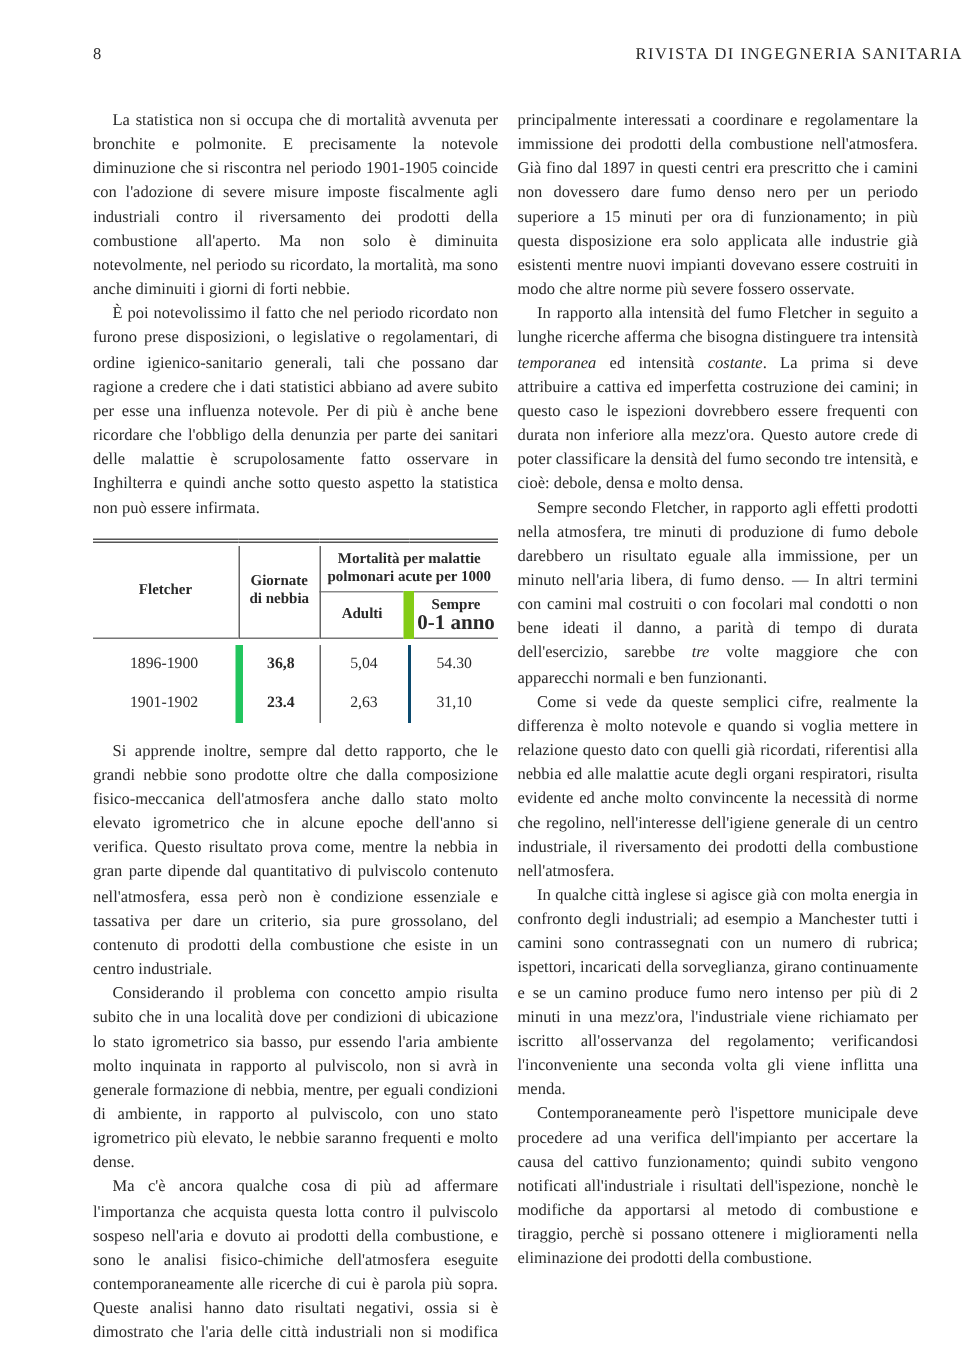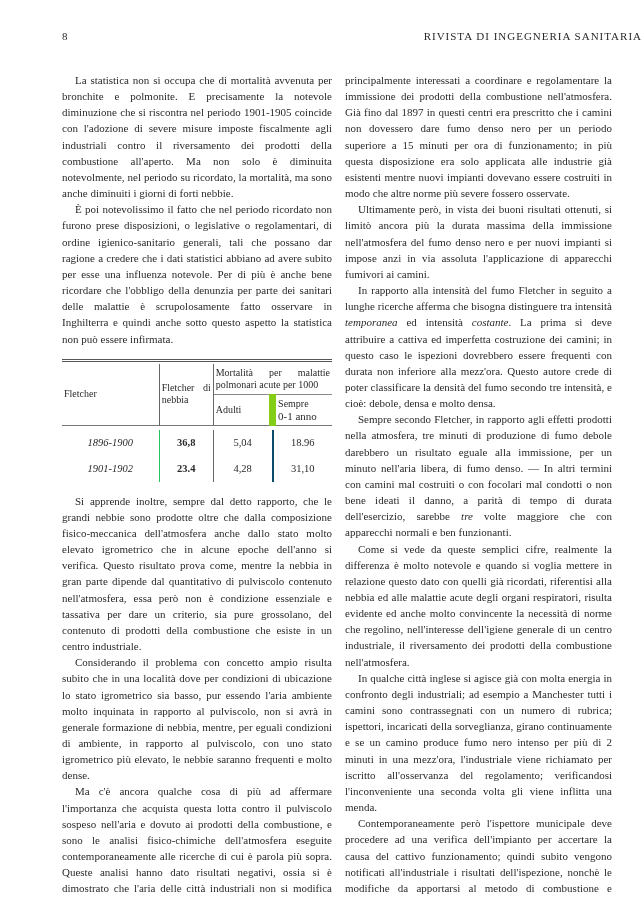--- a/index.html
+++ b/index.html
@@ -11,29 +11,29 @@
   .running-head { position:absolute; left:0; width:642px; top:30px; text-align:right; font-size:11px; letter-spacing:1px; }
   .col { position:absolute; top:72px; font-size:11px; line-height:16.15px; text-align:justify; hyphens:manual; }
   .col-left { left:62px; width:270px; }
   .col-right { left:345px; width:267px; }
   .col p { margin:0; text-indent:13px; }
   .col p.cont { text-indent:0; }
   .col i { font-style:italic; }
   .table-wrap { margin:12px 0 11px 0; }
   table.data { width:100%; border-collapse:collapse; font-size:10px; line-height:12px; }
   table.data thead tr.rule td { border-top:3px double #555; height:2px; padding:0; }
-  table.data th { font-weight:normal; padding:3px 2px; vertical-align:middle; }
+  table.data th { font-weight:bold; padding:3px 2px; vertical-align:middle; text-align:center; }
   table.data th.periodo { width:36%; border-right:1px solid #666; }
   table.data th.giornate { width:20%; border-right:1px solid #666; }
   table.data th.mort-head { border-bottom:1px solid #888; }
   table.data th.adulti { border-right:7px solid #84cc16; width:22%; }
-  table.data th.bambini small { font-size:11px; display:block; }
+  table.data th.bambini small { font-size:14px; display:block; }
   table.data tr.head-bottom td { border-top:1px solid #777; height:4px; padding:0; }
   table.data td { text-align:center; padding:7px 2px 7px 2px; font-size:10.5px; }
-  table.data td.periodo-cell { border-right:1px solid #22c55e;font-style:italic; }
+  table.data td.periodo-cell { border-right:5px solid #22c55e; }
   table.data td.giornate-cell { border-right:1px solid #666;font-weight:bold; }
   table.data td.adulti-cell { border-right:2px solid #0c4a6e; }
 </style>
 </head>
 <body>
 
 <div class="page-number">8</div>
 <div class="running-head">RIVISTA DI INGEGNERIA SANITARIA</div>
 
 <div class="col col-left">
@@ -41,60 +41,59 @@
   <p>È poi notevolissimo il fatto che nel periodo ricordato non furono prese disposizioni, o legislative o regolamentari, di ordine igienico-sanitario generali, tali che possano dar ragione a credere che i dati statistici abbiano ad avere subito per esse una influenza notevole. Per di più è anche bene ricordare che l'obbligo della denunzia per parte dei sanitari delle malattie è scrupolosamente fatto osservare in Inghilterra e quindi anche sotto questo aspetto la statistica non può essere infirmata.</p>
 
   <div class="table-wrap">
     <table class="data">
       <thead>
         <tr class="rule">
             <td colspan="4"></td>
           </tr>
         <tr>
           <th class="periodo" rowspan="2">Fletcher</th>
-          <th class="giornate" rowspan="2">Fletcher di nebbia</th>
+          <th class="giornate" rowspan="2">Giornate di nebbia</th>
           <th class="mort-head" colspan="2">Mortalità per malattie polmonari acute per 1000</th>
         </tr>
         <tr>
           <th class="adulti">Adulti</th>
           <th class="bambini">
             <span>Sempre</span>
             <small>0-1 anno</small>
           </th>
         </tr>
         <tr class="head-bottom">
             <td colspan="4"></td>
           </tr>
       </thead>
       <tbody>
         <tr>
           <td class="periodo-cell">1896-1900</td>
           <td class="giornate-cell">36,8</td>
           <td class="adulti-cell">5,04</td>
-          <td>18.96</td>
+          <td>54.30</td>
         </tr>
         <tr>
           <td class="periodo-cell">1901-1902</td>
           <td class="giornate-cell">23.4</td>
-          <td class="adulti-cell">4,28</td>
+          <td class="adulti-cell">2,63</td>
           <td>31,10</td>
         </tr>
       </tbody>
     </table>
   </div>
 
   <p>Si apprende inoltre, sempre dal detto rapporto, che le grandi nebbie sono prodotte oltre che dalla composizione fisico-meccanica dell'atmosfera anche dallo stato molto elevato igrometrico che in alcune epoche dell'anno si verifica. Questo risultato prova come, mentre la nebbia in gran parte dipende dal quantitativo di pulviscolo contenuto nell'atmosfera, essa però non è condizione essenziale e tassativa per dare un criterio, sia pure grossolano, del contenuto di prodotti della combustione che esiste in un centro industriale.</p>
   <p>Considerando il problema con concetto ampio risulta subito che in una località dove per condizioni di ubicazione lo stato igrometrico sia basso, pur essendo l'aria ambiente molto inquinata in rapporto al pulviscolo, non si avrà in generale formazione di nebbia, mentre, per eguali condizioni di ambiente, in rapporto al pulviscolo, con uno stato igrometrico più elevato, le nebbie saranno frequenti e molto dense.</p>
   <p>Ma c'è ancora qualche cosa di più ad affermare l'importanza che acquista questa lotta contro il pulviscolo sospeso nell'aria e dovuto ai prodotti della combustione, e sono le analisi fisico-chimiche dell'atmosfera eseguite contemporaneamente alle ricerche di cui è parola più sopra. Queste analisi hanno dato risultati negativi, ossia si è dimostrato che l'aria delle città industriali non si modifica per il fatto delle industrie o dei prodotti della combustione lanciati nella atmosfera dai camini in modo sensibile.</p>
 
 </div>
 
 <div class="col col-right">
   <p class="cont">principalmente interessati a coordinare e regolamentare la immissione dei prodotti della combustione nell'atmosfera. Già fino dal 1897 in questi centri era prescritto che i camini non dovessero dare fumo denso nero per un periodo superiore a 15 minuti per ora di funzionamento; in più questa disposizione era solo applicata alle industrie già esistenti mentre nuovi impianti dovevano essere costruiti in modo che altre norme più severe fossero osservate.</p>
-  <p>Ultimamente però, in vista dei buoni risultati ottenuti, si limitò ancora più la durata massima della immissione nell'atmosfera del fumo denso nero e per nuovi impianti si impose anzi in via assoluta l'applicazione di apparecchi fumivori ai camini.</p>
   <p>
     <span>In rapporto alla intensità del fumo Fletcher in seguito a lunghe ricerche afferma che bisogna distinguere tra intensità </span><i>temporanea</i><span> ed intensità </span><i>costante</i><span>. La prima si deve attribuire a cattiva ed imperfetta costruzione dei camini; in questo caso le ispezioni dovrebbero essere frequenti con durata non inferiore alla mezz'ora. Questo autore crede di poter classificare la densità del fumo secondo tre intensità, e cioè: debole, densa e molto densa.</span>
   </p>
   <p>
     <span>Sempre secondo Fletcher, in rapporto agli effetti prodotti nella atmosfera, tre minuti di produzione di fumo debole darebbero un risultato eguale alla immissione, per un minuto nell'aria libera, di fumo denso. — In altri termini con camini mal costruiti o con focolari mal condotti o non bene ideati il danno, a parità di tempo di durata dell'esercizio, sarebbe </span><i>tre</i><span> volte maggiore che con apparecchi normali e ben funzionanti.</span>
   </p>
   <p>Come si vede da queste semplici cifre, realmente la differenza è molto notevole e quando si voglia mettere in relazione questo dato con quelli già ricordati, riferentisi alla nebbia ed alle malattie acute degli organi respiratori, risulta evidente ed anche molto convincente la necessità di norme che regolino, nell'interesse dell'igiene generale di un centro industriale, il riversamento dei prodotti della combustione nell'atmosfera.</p>
   <p>In qualche città inglese si agisce già con molta energia in confronto degli industriali; ad esempio a Manchester tutti i camini sono contrassegnati con un numero di rubrica; ispettori, incaricati della sorveglianza, girano continuamente e se un camino produce fumo nero intenso per più di 2 minuti in una mezz'ora, l'industriale viene richiamato per iscritto all'osservanza del regolamento; verificandosi l'inconveniente una seconda volta gli viene inflitta una menda.</p>
   <p>Contemporaneamente però l'ispettore municipale deve procedere ad una verifica dell'impianto per accertare la causa del cattivo funzionamento; quindi subito vengono notificati all'industriale i risultati dell'ispezione, nonchè le modifiche da apportarsi al metodo di combustione e tiraggio, perchè si possano ottenere i miglioramenti nella eliminazione dei prodotti della combustione.</p>
 

